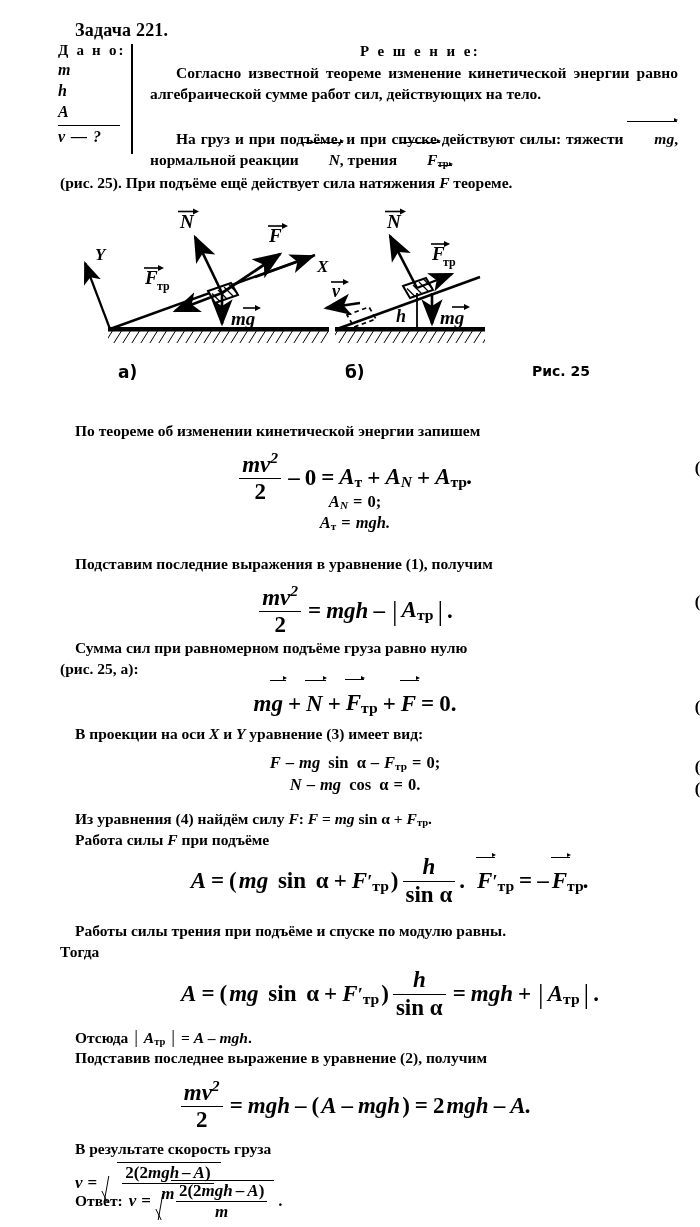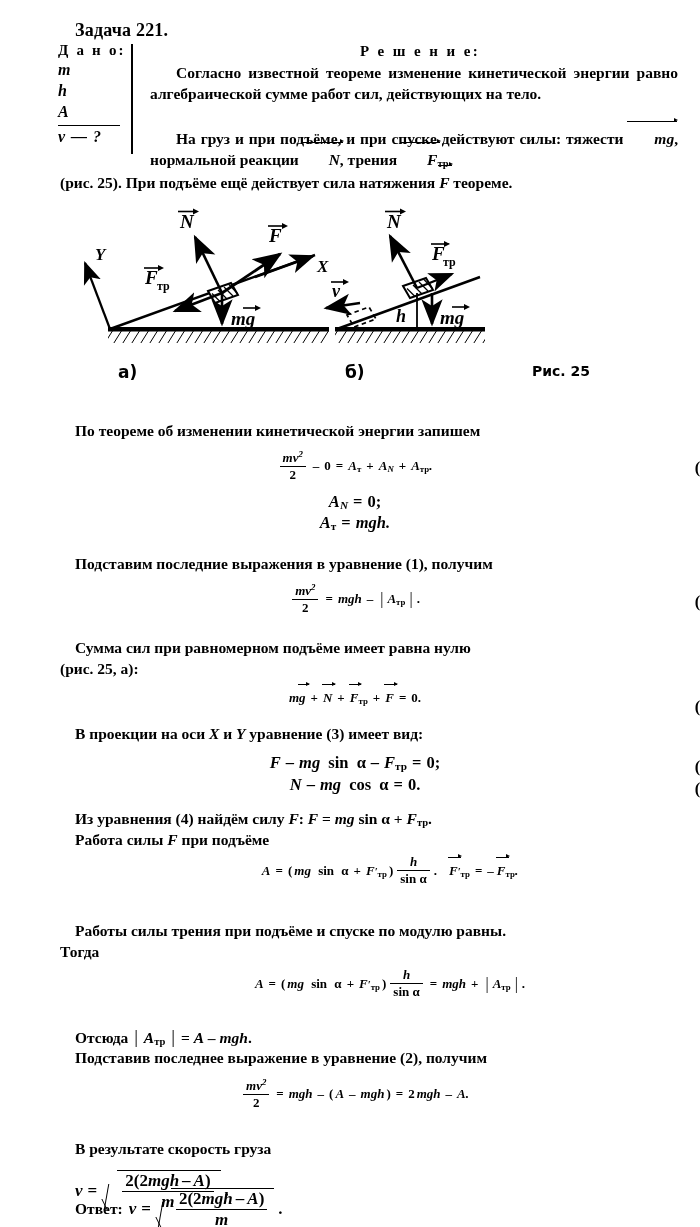--- a/index.html
+++ b/index.html
@@ -178,21 +178,21 @@
   #p-fromeq4  { left: 75px; top: 808px; width: 605px; font-family: Liberation Serif, serif; }
   #p-work     { left: 75px; top: 829px; width: 605px; }
   #p-friction { left: 75px; top: 920px; width: 605px; }
   #p-then     { left: 60px; top: 941px; width: 618px; }
   #p-hence    { left: 75px; top: 1026px; width: 605px; }
   #p-subst2   { left: 75px; top: 1047px; width: 605px; }
 
   
   .eq-row {
     position: absolute;
-    font-size: 13px;
+    font-size: 23px;
     font-family: "Liberation Serif", "DejaVu Serif", serif;
   }
   .eq-center {
     width: 560px;
     text-align: center;
   }
   .eq-num {
     position: absolute;
     right: 18px;
     font-size: 16.5px;
@@ -224,21 +224,21 @@
   .frac .bar {
     width: 100%;
     border-top: 1.5px solid #000;
   }
 
   
   .sqrt {
     display: inline-flex;
     align-items: stretch;
     vertical-align: middle;
-    margin: 8px 2px;
+    margin: 0 2px;
   }
   .sqrt .radical {
     display: flex;
     align-items: flex-end;
     font-size: 1.0em;
     position: relative;
     width: 13px;
   }
   .sqrt .radical::before {
     content: "";
@@ -479,21 +479,21 @@
       <span>mgh</span>
       <span class="op">–</span>
       <span class="abs">|</span>
       <span>A<span class="sub">тр</span></span>
       <span class="abs">|</span>
         <span class="rm">.</span>
     </span>
   </div>
   <div class="eq-num" style="top:592px;">(2)</div>
 
-  <div class="para" id="p-sum1">Сумма сил при равномерном подъёме имеет равна нулю</div>
+  <div class="para" id="p-sum1">Сумма сил при равномерном подъёме груза равно нулю</div>
   <div class="para" id="p-sum2">(рис. 25, а):</div>
 
   <div class="eq-row eq-center" style="left:75px; top:690px;">
     <span class="mathline">
       <span>m<span class="vec">g</span></span>
       <span class="op">+</span>
       <span class="vec">N</span>
       <span class="op">+</span>
       <span><span class="vec">F</span><span class="sub">тр</span></span>
       <span class="op">+</span>

